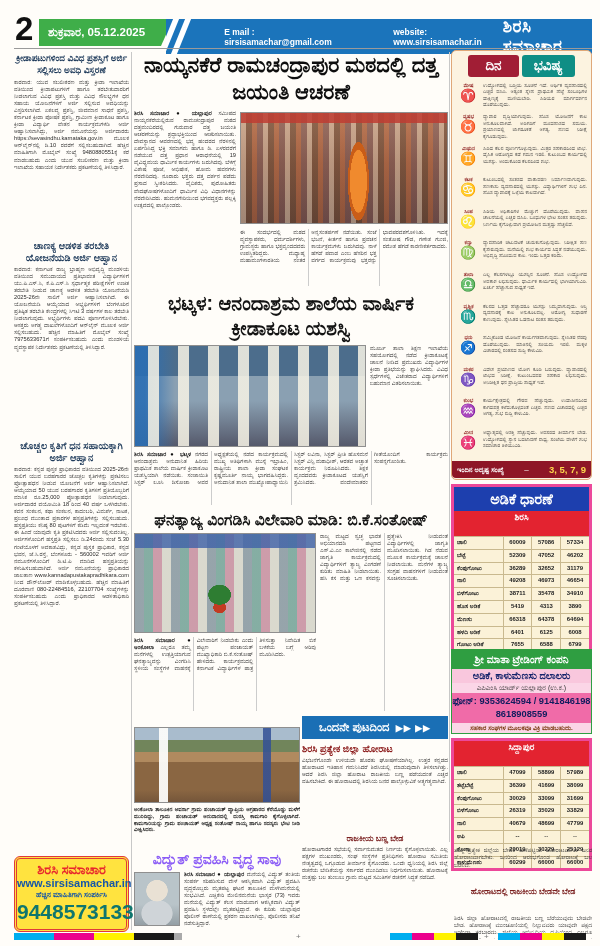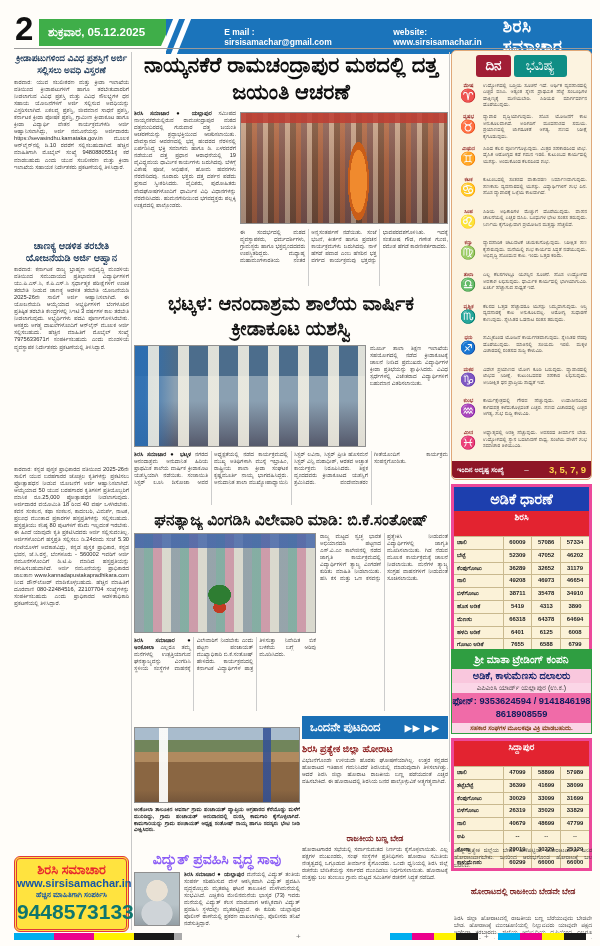--- a/index.html
+++ b/index.html
@@ -55,29 +55,29 @@
      radial-gradient(ellipse 16px 14px at 50% 78%,#cfd4d8 0 95%,transparent 100%),
      linear-gradient(180deg,#b9c4c9 0 60%,#949fa5 100%);}
   
   .lad{background:#ffe33f;border:3px double #e03a3a;border-radius:6px;text-align:center;box-sizing:border-box;padding-top:3px;}
   .lad-t{color:#e8262d;font-weight:800;font-size:13px;line-height:15px;}
   .lad-w{color:#1656a8;font-weight:800;font-size:11px;line-height:13px;}
   .lad-c{color:#1656a8;font-weight:700;font-size:7.3px;line-height:10px;}
   .lad-p{color:#0f766e;font-weight:800;font-size:21px;line-height:23px;}
   
   .banner{background:#1a6fb5;color:#fff;font-weight:800;font-size:11.5px;display:flex;align-items:center;
-          justify-content:space-between;padding:0 8px;box-sizing:border-box;}
+          justify-content:space-between;padding:0 17px;box-sizing:border-box;}
   .banner .arrows{font-size:9px;letter-spacing:1px;}
   .subred{color:#8b1a1a;font-weight:800;font-size:9.5px;text-align:left;}
   .submid{color:#7a1f1f;font-weight:800;font-size:8px;text-align:center;}
   
   .horo{background:#fcf3e0;border:1px solid #dfa878;border-radius:5px;box-sizing:border-box;padding:3px 3px 0 3px;}
   .horo-hd{display:flex;gap:3px;justify-content:center;margin:1px 0 3px 0;}
-  .horo-hd .t1{background:#a11e35;color:#fff;font-weight:800;font-size:13.5px;padding:3px 9px;border-radius:3px;}
-  .horo-hd .t2{background:#0f8e85;color:#fff;font-weight:400;font-size:13.5px;padding:3px 12px;border-radius:3px;text-align:right;}
+  .horo-hd .t1{background:#a11e35;color:#fff;font-weight:800;font-size:13.5px;padding:3px 17px;border-radius:3px;}
+  .horo-hd .t2{background:#0f8e85;color:#fff;font-weight:700;font-size:13.5px;padding:3px 12px;border-radius:3px;text-align:right;}
   .zrow{display:flex;align-items:flex-start;padding:1.5px 1px;height:28.6px;overflow:hidden;}
   .zleft{width:25px;flex:none;text-align:center;}
   .zsign{font-size:5.2px;font-weight:800;color:#8b1a1a;line-height:6px;}
   .zglyph{font-size:13px;line-height:15px;color:#b02030;}
   .ztext{font-size:5.1px;line-height:6.5px;text-align:justify;color:#3a3a3a;padding-left:2px;}
   .lucky{background:#8e1626;color:#fff;display:flex;align-items:center;height:17px;
          padding:0 5px;margin:2px -3px 0 -3px;border-radius:0 0 4px 4px;}
   .lucky .ll{font-size:6.8px;font-weight:700;}
   .lucky .ld{margin:0 auto;font-size:8px;}
   .lucky .ln{color:#ffd84d;font-weight:800;font-size:9.5px;}
@@ -124,20 +124,21 @@
 
   <div class="abs vrule" style="left:131px;top:52px;height:878px;"></div>
   <div class="abs vrule" style="left:449px;top:52px;height:790px;"></div>
 
   <div class="abs lhead" style="left:14px;top:53px;width:115px;">ಕ್ರೀಡಾಪಟುಗಳಿಂದ ವಿವಿಧ ಪ್ರಶಸ್ತಿಗೆ ಅರ್ಜಿ ಸಲ್ಲಿಸಲು ಅವಧಿ ವಿಸ್ತರಣೆ</div>
   <div class="abs body-s" style="left:14px;top:79px;width:115px;height:158px;">ಕಾರವಾರ: ಯುವ ಸಬಲೀಕರಣ ಮತ್ತು ಕ್ರೀಡಾ ಇಲಾಖೆಯ ವತಿಯಿಂದ ಕ್ರೀಡಾಪಟುಗಳಿಗೆ ಹಾಗೂ ತರಬೇತುದಾರರಿಗೆ ನೀಡಲಾಗುವ ವಿವಿಧ ಪ್ರಶಸ್ತಿ ಮತ್ತು ವಿವಿಧ ಸೌಲಭ್ಯಗಳ ಧನ ಸಹಾಯ ಯೋಜನೆಗಳಿಗೆ ಅರ್ಜಿ ಸಲ್ಲಿಸುವ ಅವಧಿಯನ್ನು ವಿಸ್ತರಿಸಲಾಗಿದೆ. ಏಕಲವ್ಯ ಪ್ರಶಸ್ತಿ, ಜೀವಮಾನ ಸಾಧನೆ ಪ್ರಶಸ್ತಿ, ಕರ್ನಾಟಕ ಕ್ರೀಡಾ ಪೋಷಕ ಪ್ರಶಸ್ತಿ, ಗ್ರಾಮೀಣ ಕ್ರೀಡಾಕೂಟ ಹಾಗೂ ಕ್ರೀಡಾ ವಿದ್ಯಾರ್ಥಿ ವೇತನ ಕಾರ್ಯಕ್ರಮಗಳಡಿ ಅರ್ಜಿ ಆಹ್ವಾನಿಸಲಾಗಿದ್ದು, ಅರ್ಜಿ ನಮೂನೆಯನ್ನು ಅರ್ಜಿದಾರರು https://sevasindhu.karnataka.gov.in ಮೂಲಕ ಆನ್‌ಲೈನ್‌ನಲ್ಲಿ ಡಿ.10 ರವರೆಗೆ ಸಲ್ಲಿಸಬಹುದಾಗಿದೆ. ಹೆಚ್ಚಿನ ಮಾಹಿತಿಗಾಗಿ ಮೊಬೈಲ್ ಸಂಖ್ಯೆ 9480880551ಕ್ಕೆ ಕರೆ ಮಾಡಬಹುದು ಎಂದು ಯುವ ಸಬಲೀಕರಣ ಮತ್ತು ಕ್ರೀಡಾ ಇಲಾಖೆಯ ಸಹಾಯಕ ನಿರ್ದೇಶಕರು ಪ್ರಕಟಣೆಯಲ್ಲಿ ತಿಳಿಸಿದ್ದಾರೆ.</div>
 
   <div class="abs lhead" style="left:14px;top:240px;width:115px;font-size:9.6px;">ಚಾಣಕ್ಯ ಆಡಳಿತ ತರಬೇತಿ ಯೋಜನೆಯಡಿ ಅರ್ಜಿ ಆಹ್ವಾನ</div>
   <div class="abs body-s" style="left:14px;top:266px;width:115px;height:170px;">ಕಾರವಾರ: ಕರ್ನಾಟಕ ರಾಜ್ಯ ಬ್ರಾಹ್ಮಣ ಅಭಿವೃದ್ಧಿ ಮಂಡಳಿಯ ವತಿಯಿಂದ ಸಮುದಾಯದ ಪ್ರತಿಭಾವಂತ ವಿದ್ಯಾರ್ಥಿಗಳಿಗೆ ಯು.ಪಿ.ಎಸ್.ಸಿ, ಕೆ.ಪಿ.ಎಸ್.ಸಿ ಸ್ಪರ್ಧಾತ್ಮಕ ಪರೀಕ್ಷೆಗಳಿಗೆ ಉಚಿತ ತರಬೇತಿ ನೀಡುವ ಚಾಣಕ್ಯ ಆಡಳಿತ ತರಬೇತಿ ಯೋಜನೆಯಡಿ 2025-26ನೇ ಸಾಲಿಗೆ ಅರ್ಜಿ ಆಹ್ವಾನಿಸಲಾಗಿದೆ. ಈ ಯೋಜನೆಯಡಿ ಆಯ್ಕೆಯಾದ ಅಭ್ಯರ್ಥಿಗಳಿಗೆ ಬೆಂಗಳೂರಿನ ಪ್ರತಿಷ್ಠಿತ ತರಬೇತಿ ಕೇಂದ್ರಗಳಲ್ಲಿ ಸಿಇಟಿ 3 ವರ್ಷಗಳ ಕಾಲ ತರಬೇತಿ ನೀಡಲಾಗುವುದು. ಅಭ್ಯರ್ಥಿಗಳು ಪದವಿ ಪೂರ್ಣಗೊಳಿಸಿರಬೇಕು. ಆಸಕ್ತರು ಅಗತ್ಯ ದಾಖಲೆಗಳೊಂದಿಗೆ ಆನ್‌ಲೈನ್ ಮೂಲಕ ಅರ್ಜಿ ಸಲ್ಲಿಸಬಹುದು. ಹೆಚ್ಚಿನ ಮಾಹಿತಿಗೆ ಮೊಬೈಲ್ ಸಂಖ್ಯೆ 7975633671ಗೆ ಸಂಪರ್ಕಿಸಬಹುದು ಎಂದು ಮಂಡಳಿಯ ವ್ಯವಸ್ಥಾಪಕ ನಿರ್ದೇಶಕರು ಪ್ರಕಟಣೆಯಲ್ಲಿ ತಿಳಿಸಿದ್ದಾರೆ.</div>
 
+  <div class="abs lhead" style="left:14px;top:440px;width:115px;font-size:9.6px;">ಚೊಚ್ಚಲ ಕೃತಿಗೆ ಧನ ಸಹಾಯಕ್ಕಾಗಿ ಅರ್ಜಿ ಆಹ್ವಾನ</div>
   <div class="abs body-s" style="left:14px;top:466px;width:115px;height:386px;">ಕಾರವಾರ: ಕನ್ನಡ ಪುಸ್ತಕ ಪ್ರಾಧಿಕಾರದ ವತಿಯಿಂದ 2025-26ನೇ ಸಾಲಿಗೆ ಯುವ ಬರಹಗಾರರ ಚೊಚ್ಚಲ ಕೃತಿಗಳನ್ನು ಪ್ರಕಟಿಸಲು ಪ್ರೋತ್ಸಾಹಧನ ನೀಡುವ ಯೋಜನೆಗೆ ಅರ್ಜಿ ಆಹ್ವಾನಿಸಲಾಗಿದೆ. ಆಯ್ಕೆಯಾದ 50 ಯುವ ಬರಹಗಾರರ ಕೃತಿಗಳಿಗೆ ಪ್ರತಿಯೊಬ್ಬರಿಗೆ ಮಾಸಿಕ ರೂ.25,000 ಪ್ರೋತ್ಸಾಹಧನ ನೀಡಲಾಗುವುದು. ಅರ್ಜಿದಾರರ ವಯೋಮಿತಿ 18 ರಿಂದ 40 ವರ್ಷ ಒಳಗಿರಬೇಕು. ಕವನ ಸಂಕಲನ, ಕಥಾ ಸಂಕಲನ, ಕಾದಂಬರಿ, ವಿಮರ್ಶೆ, ನಾಟಕ, ಪ್ರಬಂಧ ಮುಂತಾದ ಪ್ರಕಾರಗಳ ಹಸ್ತಪ್ರತಿಗಳನ್ನು ಸಲ್ಲಿಸಬಹುದು. ಹಸ್ತಪ್ರತಿಯು ಕನಿಷ್ಠ 80 ಪುಟಗಳಿಗೆ ಕಡಿಮೆ ಇಲ್ಲದಂತೆ ಇರಬೇಕು. ಈ ಹಿಂದೆ ಯಾವುದೇ ಕೃತಿ ಪ್ರಕಟಿಸಿದವರು ಅರ್ಜಿ ಸಲ್ಲಿಸುವಂತಿಲ್ಲ. ಅರ್ಜಿಗಳೊಂದಿಗೆ ಹಸ್ತಪ್ರತಿ ಸಲ್ಲಿಸಲು ಡಿ.24ರಂದು ಸಂಜೆ 5.30 ಗಂಟೆಯೊಳಗೆ ಅವಕಾಶವಿದ್ದು, ಕನ್ನಡ ಪುಸ್ತಕ ಪ್ರಾಧಿಕಾರ, ಕನ್ನಡ ಭವನ, ಜೆ.ಸಿ.ರಸ್ತೆ, ಬೆಂಗಳೂರು - 560002 ಇವರಿಗೆ ಅರ್ಜಿ ನಮೂನೆಗಳೊಂದಿಗೆ ಡಿ.ಟಿ.ಪಿ ಮಾಡಿದ ಹಸ್ತಪ್ರತಿಯನ್ನು ಕಳುಹಿಸಬಹುದಾಗಿದೆ. ಅರ್ಜಿ ನಮೂನೆಯನ್ನು ಪ್ರಾಧಿಕಾರದ ಜಾಲತಾಣ www.kannadapustakapradhikara.com ನಿಂದ ಡೌನ್‌ಲೋಡ್ ಮಾಡಿಕೊಳ್ಳಬಹುದು. ಹೆಚ್ಚಿನ ಮಾಹಿತಿಗೆ ದೂರವಾಣಿ 080-22484516, 22107704 ಸಂಖ್ಯೆಗಳನ್ನು ಸಂಪರ್ಕಿಸಬಹುದು ಎಂದು ಪ್ರಾಧಿಕಾರದ ಆಡಳಿತಾಧಿಕಾರಿ ಪ್ರಕಟಣೆಯಲ್ಲಿ ತಿಳಿಸಿದ್ದಾರೆ.</div>
 
   <div class="abs lad" style="left:14px;top:856px;width:115px;height:76px;">
     <div class="lad-t">ಶಿರಸಿ ಸಮಾಚಾರ</div>
     <div class="lad-w">www.sirsisamachar.in</div>
     <div class="lad-c">ಹೆಚ್ಚಿನ ಮಾಹಿತಿಗಾಗಿ ಸಂಪರ್ಕಿಸಿ</div>
     <div class="lad-p">9448573133</div>
   </div>
 
   <div class="abs headA" style="left:134px;top:52px;width:314px;">ನಾಯ್ಕನಕೆರೆ ರಾಮಚಂದ್ರಾಪುರ ಮಠದಲ್ಲಿ ದತ್ತ ಜಯಂತಿ ಆಚರಣೆ</div>

